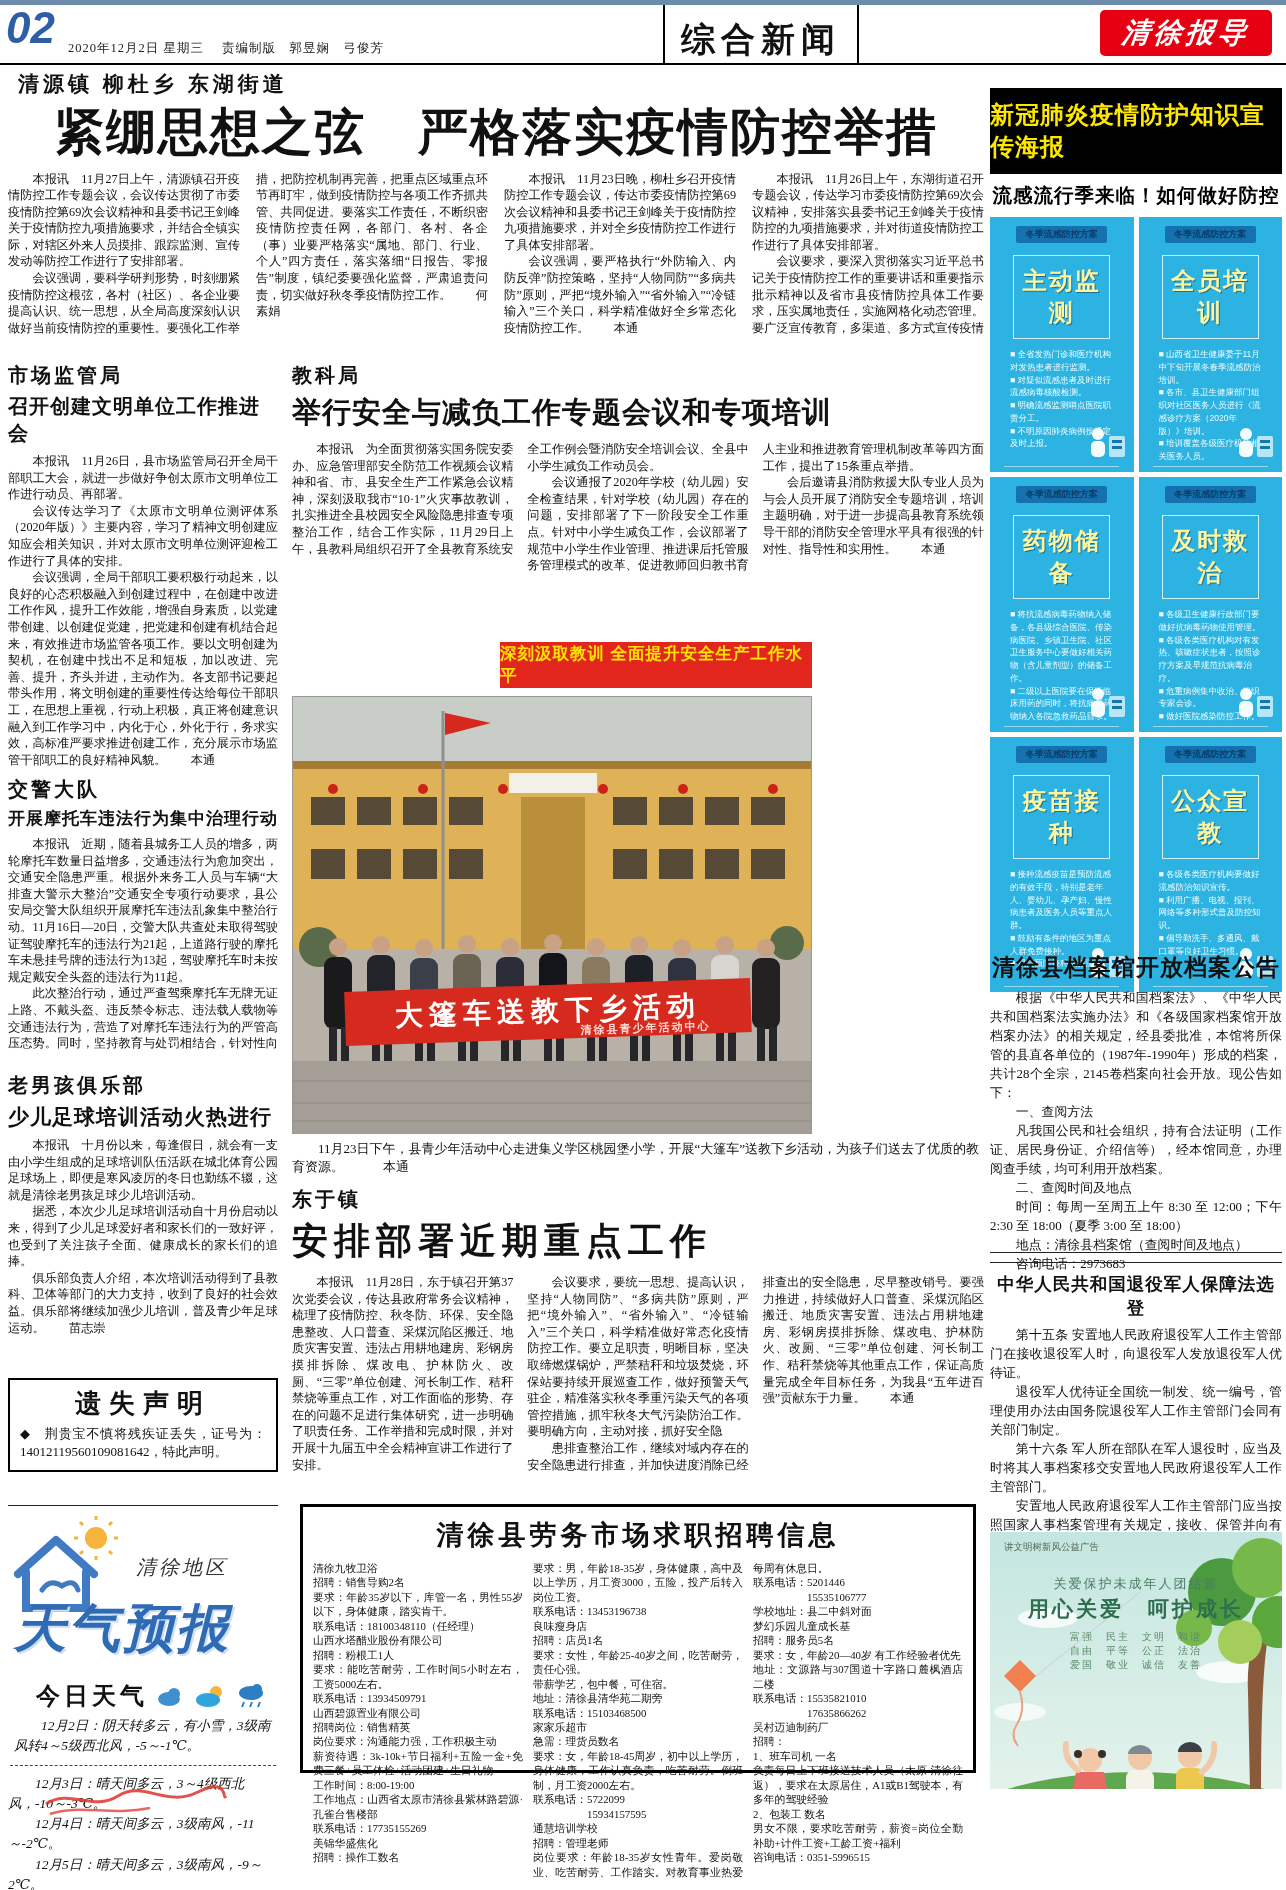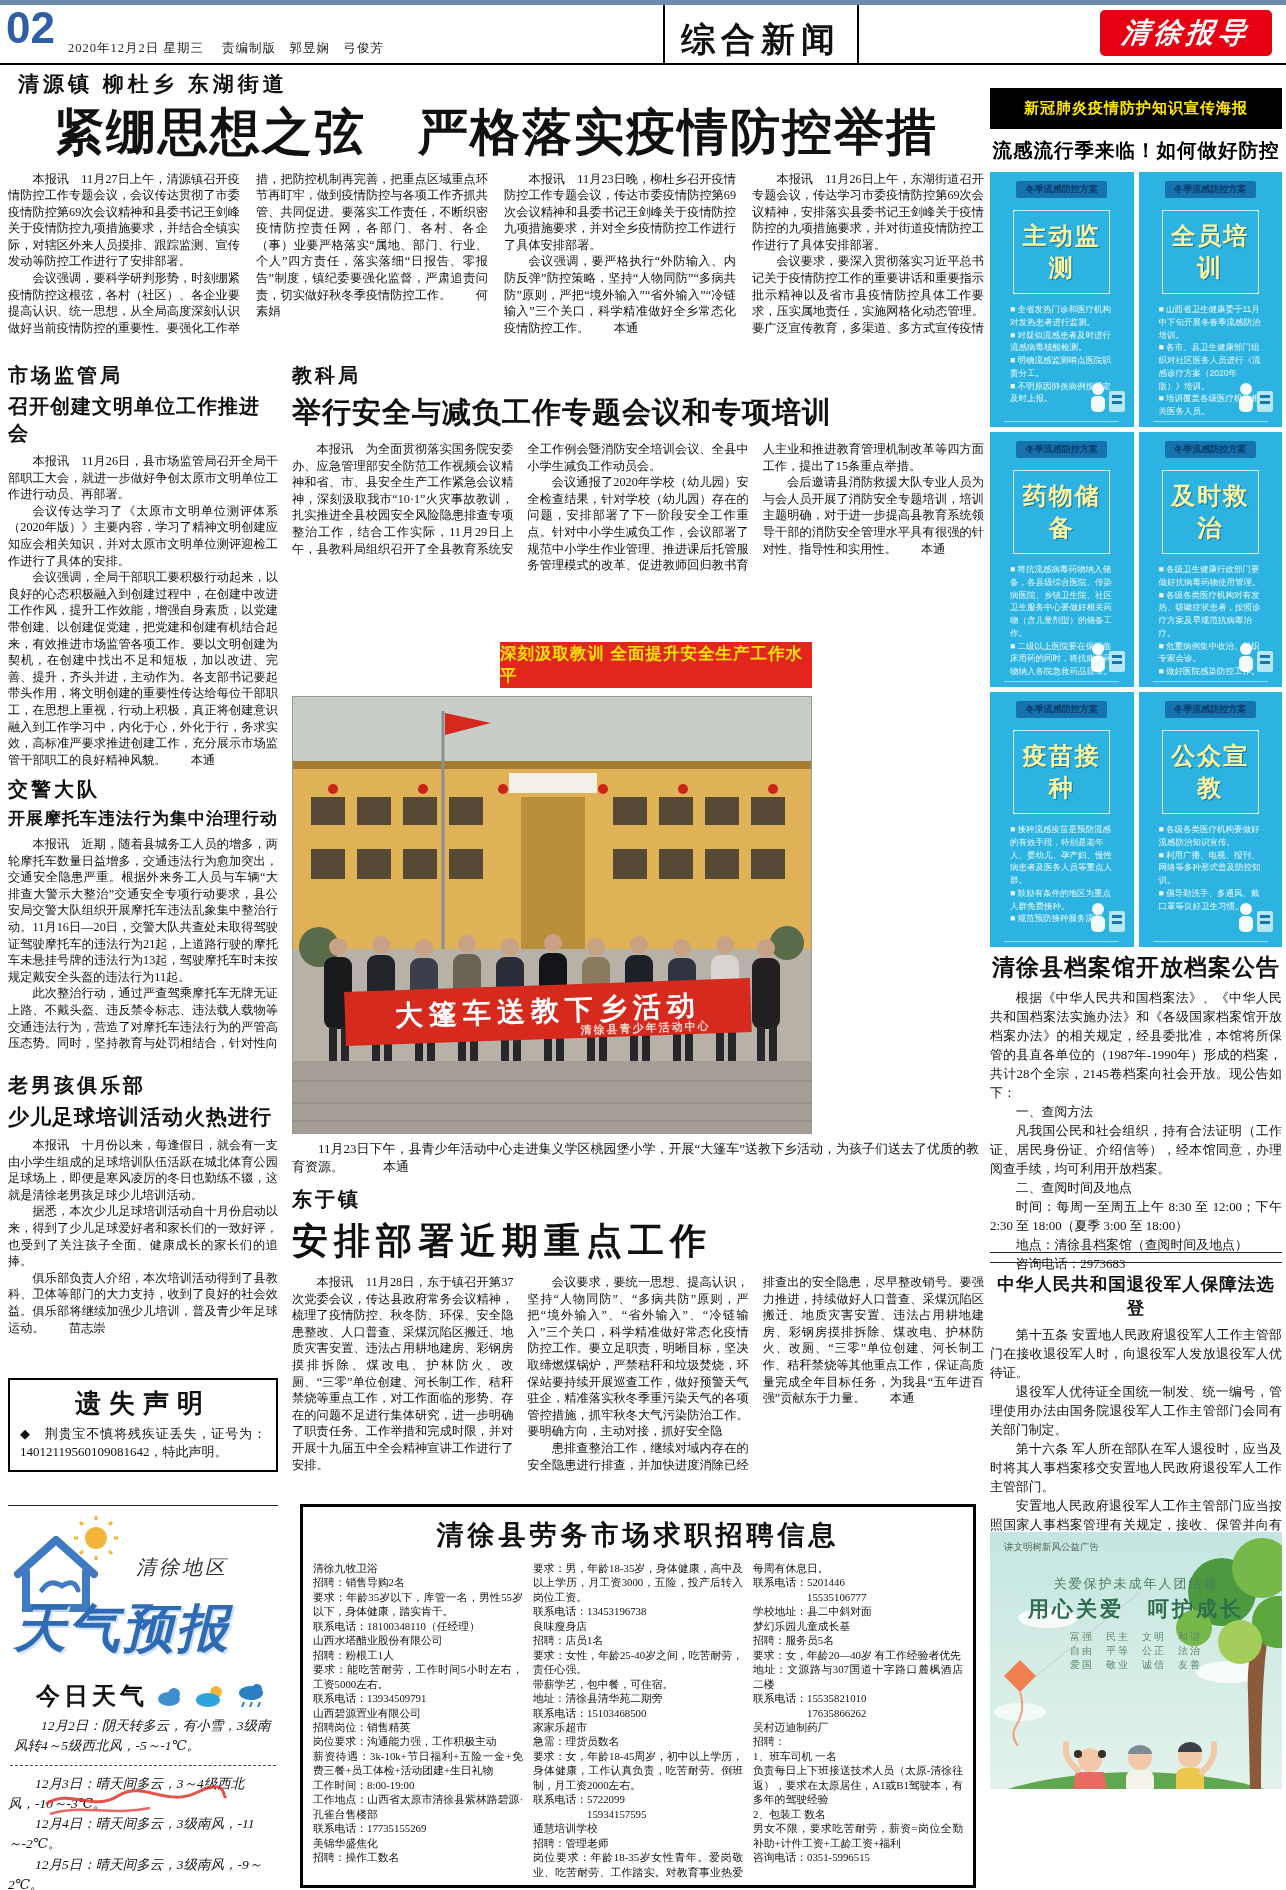--- a/index.html
+++ b/index.html
@@ -11,21 +11,21 @@
   .j{text-align:justify}
   .para{text-indent:2em}
   .body{font-size:12.2px;line-height:1.36;overflow:hidden}
   .c4{column-count:4;column-gap:16px}
   .c3{column-count:3;column-gap:14px}
   .dept{font-size:20px;letter-spacing:3px}
   .sechead{text-align:left;letter-spacing:1px}
   .rule{position:absolute;background:#222;height:1px}
   
   .topbar{left:0;top:0;width:1286px;height:5px;background:#6d8cab}
-  .pagenum{left:6px;top:6px;font-size:44px;color:#2e5ea6;line-height:1}
+  .pagenum{left:6px;top:6px;font-size:44px;color:#2e5ea6;font-style:italic;line-height:1}
   .dateline{left:68px;top:40px;font-size:12.5px;letter-spacing:1px;color:#222}
   .secbox{left:663px;top:5px;width:196px;height:58px;border-left:2px solid #000;border-right:2px solid #000;
           display:flex;align-items:flex-end;justify-content:center}
   .sectitle{font-size:34px;letter-spacing:6px}
   .masthead{left:1100px;top:10px;width:172px;height:46px;background:#e60012;border-radius:5px;
             display:flex;align-items:center;justify-content:center}
   .masthead span{color:#fff;font-size:28px;font-weight:900;font-style:italic;letter-spacing:4px;
                  font-family:"Liberation Serif",serif;transform:skewX(-6deg)}
   .headrule{left:0;top:63px;width:1286px;height:2px;background:#000}
   
@@ -54,27 +54,27 @@
   .edu{left:292px;top:362px;width:692px}
   .edu .sechead{font-size:29px;margin:4px 0 8px}
   .edu .cols{height:200px;font-size:12.2px;line-height:1.36}
   .banner{left:500px;top:642px;width:312px;height:46px;background:#e2261d;display:flex;align-items:center;justify-content:center}
   .banner span{color:#ffe400;font-size:16.5px;font-weight:900;letter-spacing:1px;font-family:"Liberation Sans",sans-serif}
   .photo{left:292px;top:696px;width:520px;height:438px;border:1px solid #999;background:#c9cdc8}
   .photocap{left:292px;top:1140px;width:690px;font-size:13px;line-height:1.4;text-indent:2em}
   .dongyu{left:292px;top:1186px;width:692px}
   .dongyu .sechead{font-size:36px;letter-spacing:6px;margin:4px 0 8px}
   .dongyu .cols{height:232px;font-size:12.2px;line-height:1.36}
-  .jobs{left:300px;top:1504px;width:676px;height:384px;border:3px solid #000;padding:6px 10px}
+  .jobs{left:300px;top:1504px;width:676px;height:269px;border:3px solid #000;padding:6px 10px}
   .jobs .jtitle{text-align:center;font-size:27px;letter-spacing:4px;margin:4px 0 8px}
   .jobs .jcols{display:flex;gap:10px;height:320px;overflow:hidden}
   .jobs .jcol{flex:1;font-size:10.8px;line-height:1.34;white-space:pre-line;text-align:justify}
   
   .poster{left:990px;top:88px;width:292px}
-  .ptitle{background:#000;color:#ffe800;text-align:center;font-size:15px;letter-spacing:1px;padding:11px 0}
+  .ptitle{background:#000;color:#ffe800;font-size:24px;letter-spacing:1px;padding:11px 0}
   .psub{text-align:center;font-size:19.5px;letter-spacing:1px;padding:8px 0;color:#000}
   .pgrid{display:grid;grid-template-columns:1fr 1fr;gap:5px}
   .card{background:#2cb3e2;height:255px;padding:9px 20px;position:relative;color:#fff;overflow:hidden}
   .badge{margin:0 auto;width:88%;background:#1672ae;color:#0a3e6b;font-size:9px;font-weight:700;
          text-align:center;padding:2px 0;border-radius:2px;font-family:"Liberation Sans",sans-serif}
   .ctitle{margin:12px auto 9px;border:1px solid rgba(255,255,255,.8);padding:9px 0;text-align:center;
           font-size:24px;font-weight:900;letter-spacing:2px;color:#fdf6a0;text-shadow:1px 1px 0 #17719f;
           font-family:"Liberation Sans",sans-serif;width:94%}
   .bullets{font-size:8.5px;line-height:1.5;white-space:pre-line;color:#eefcff;font-family:"Liberation Sans",sans-serif}
   .cfoot{position:absolute;bottom:5px;left:10%;width:80%;border-top:1px solid rgba(255,255,255,.5)}

